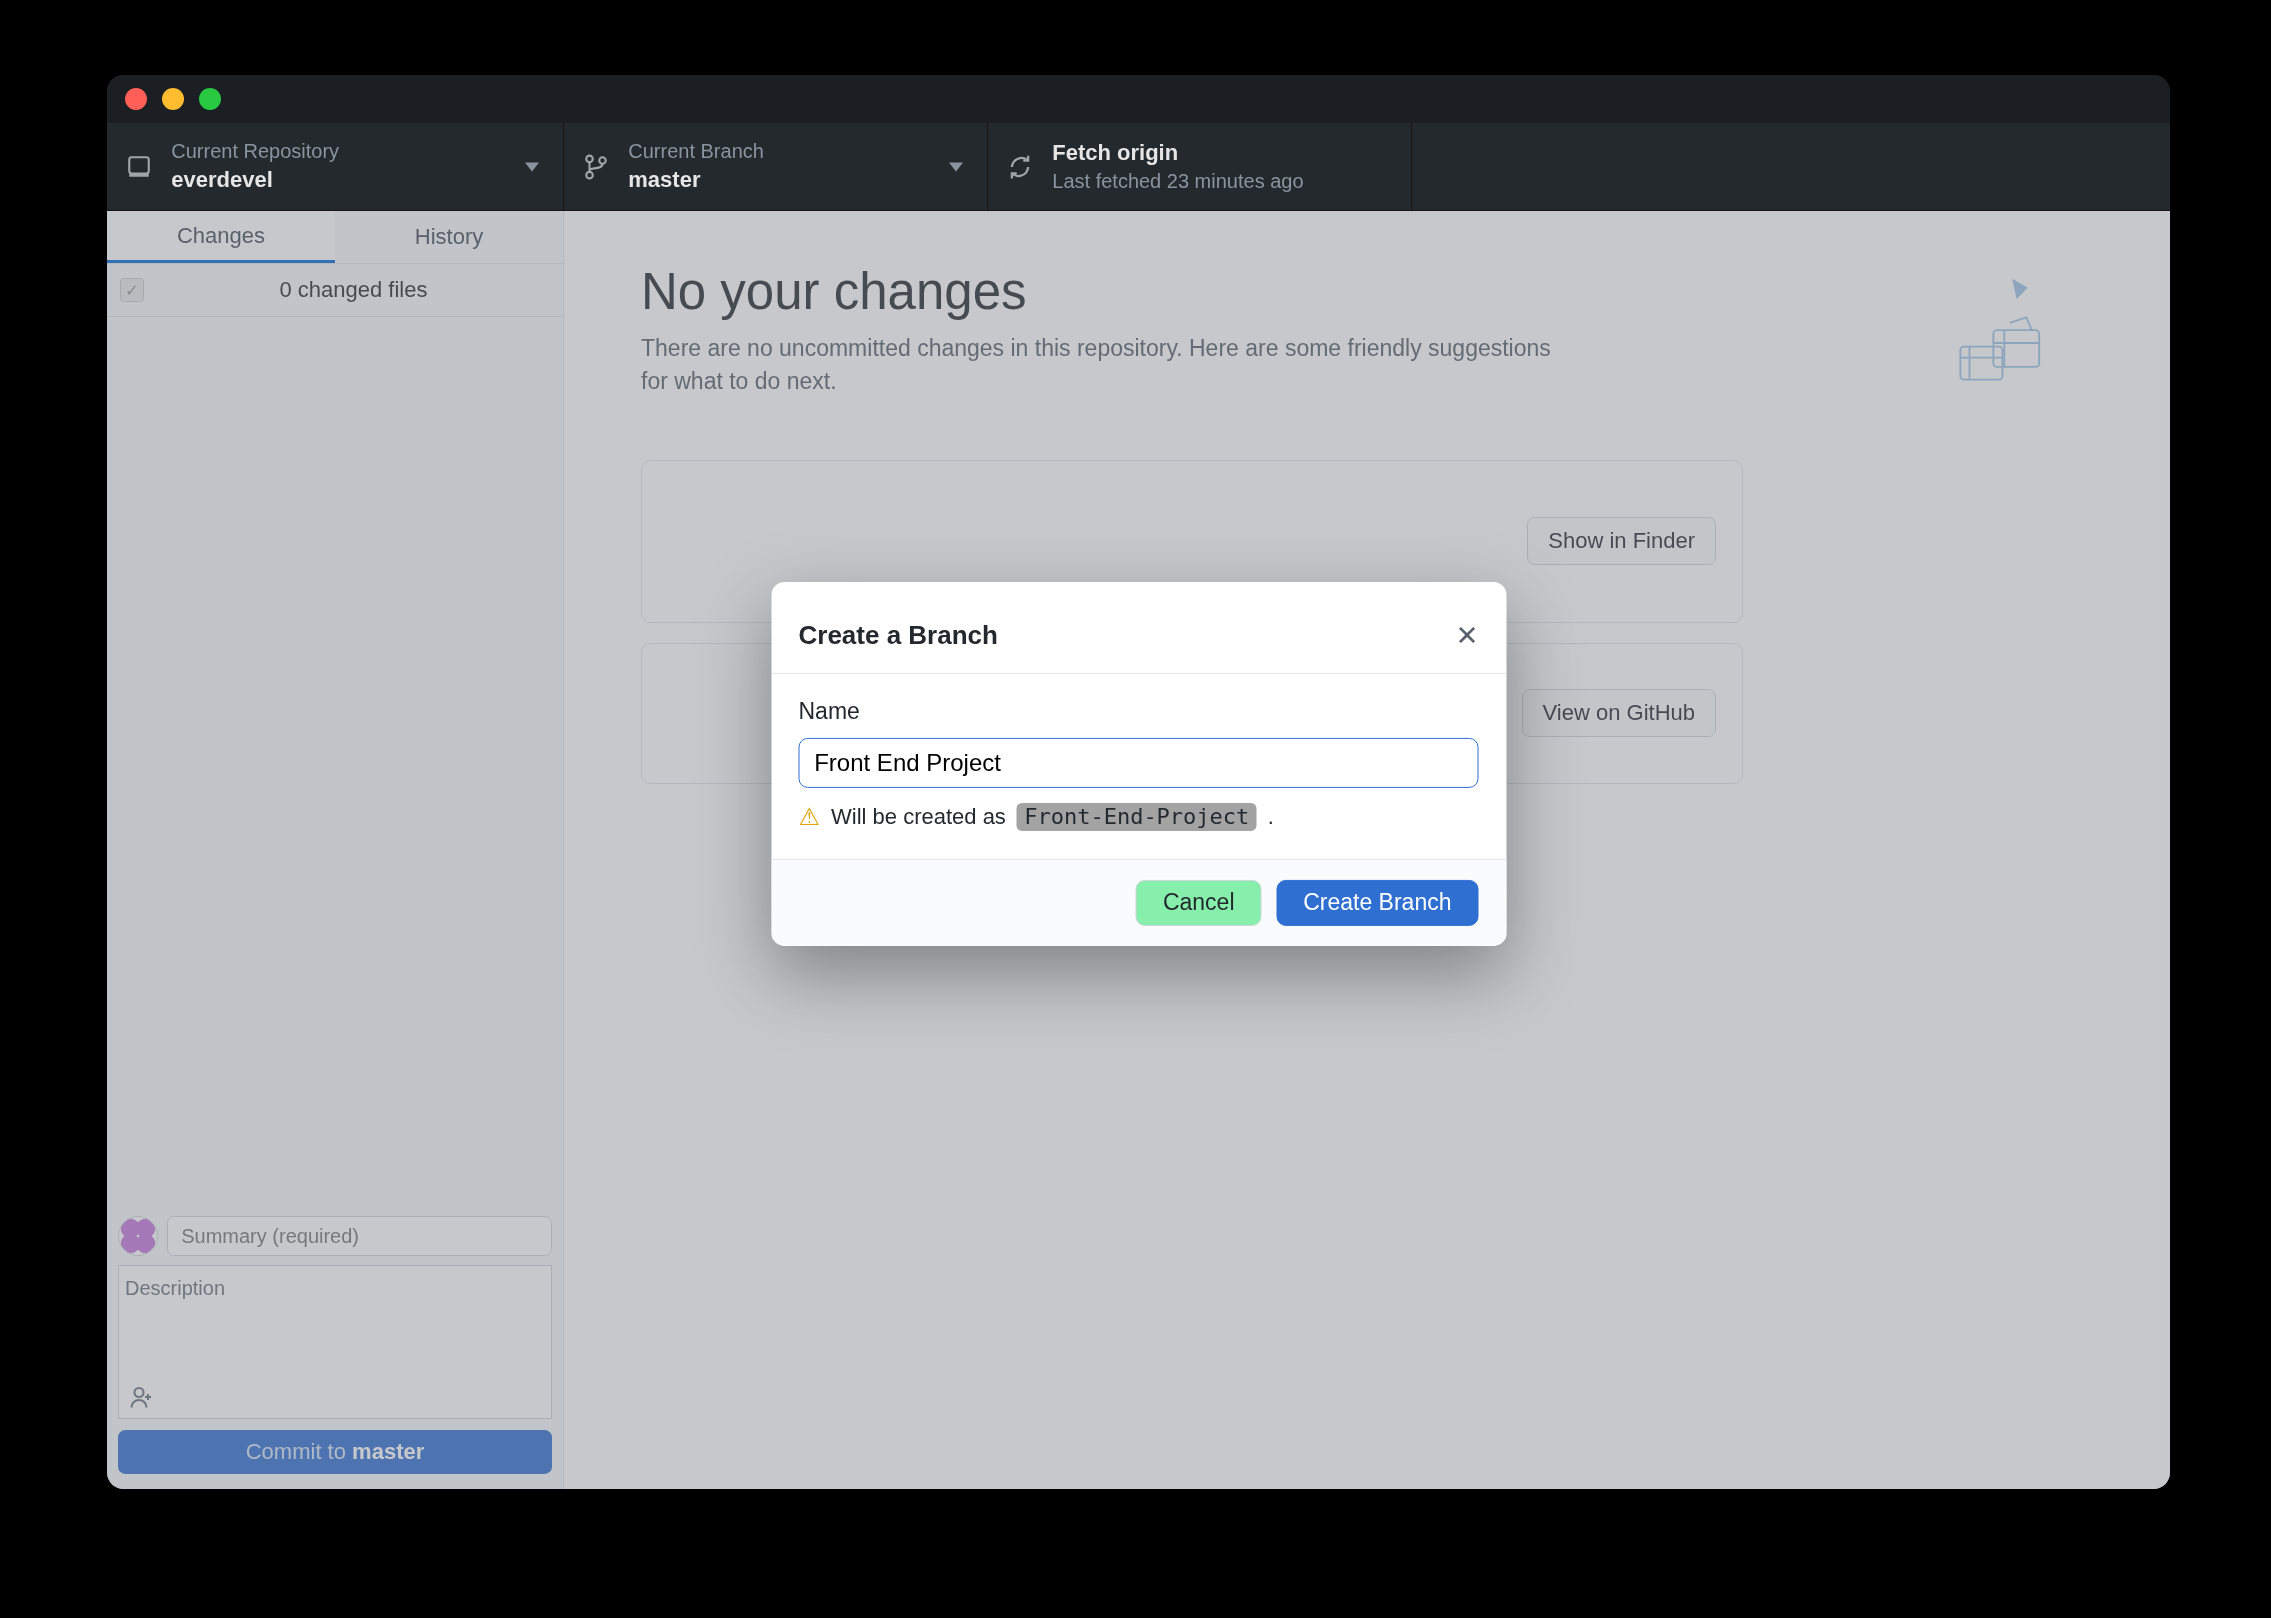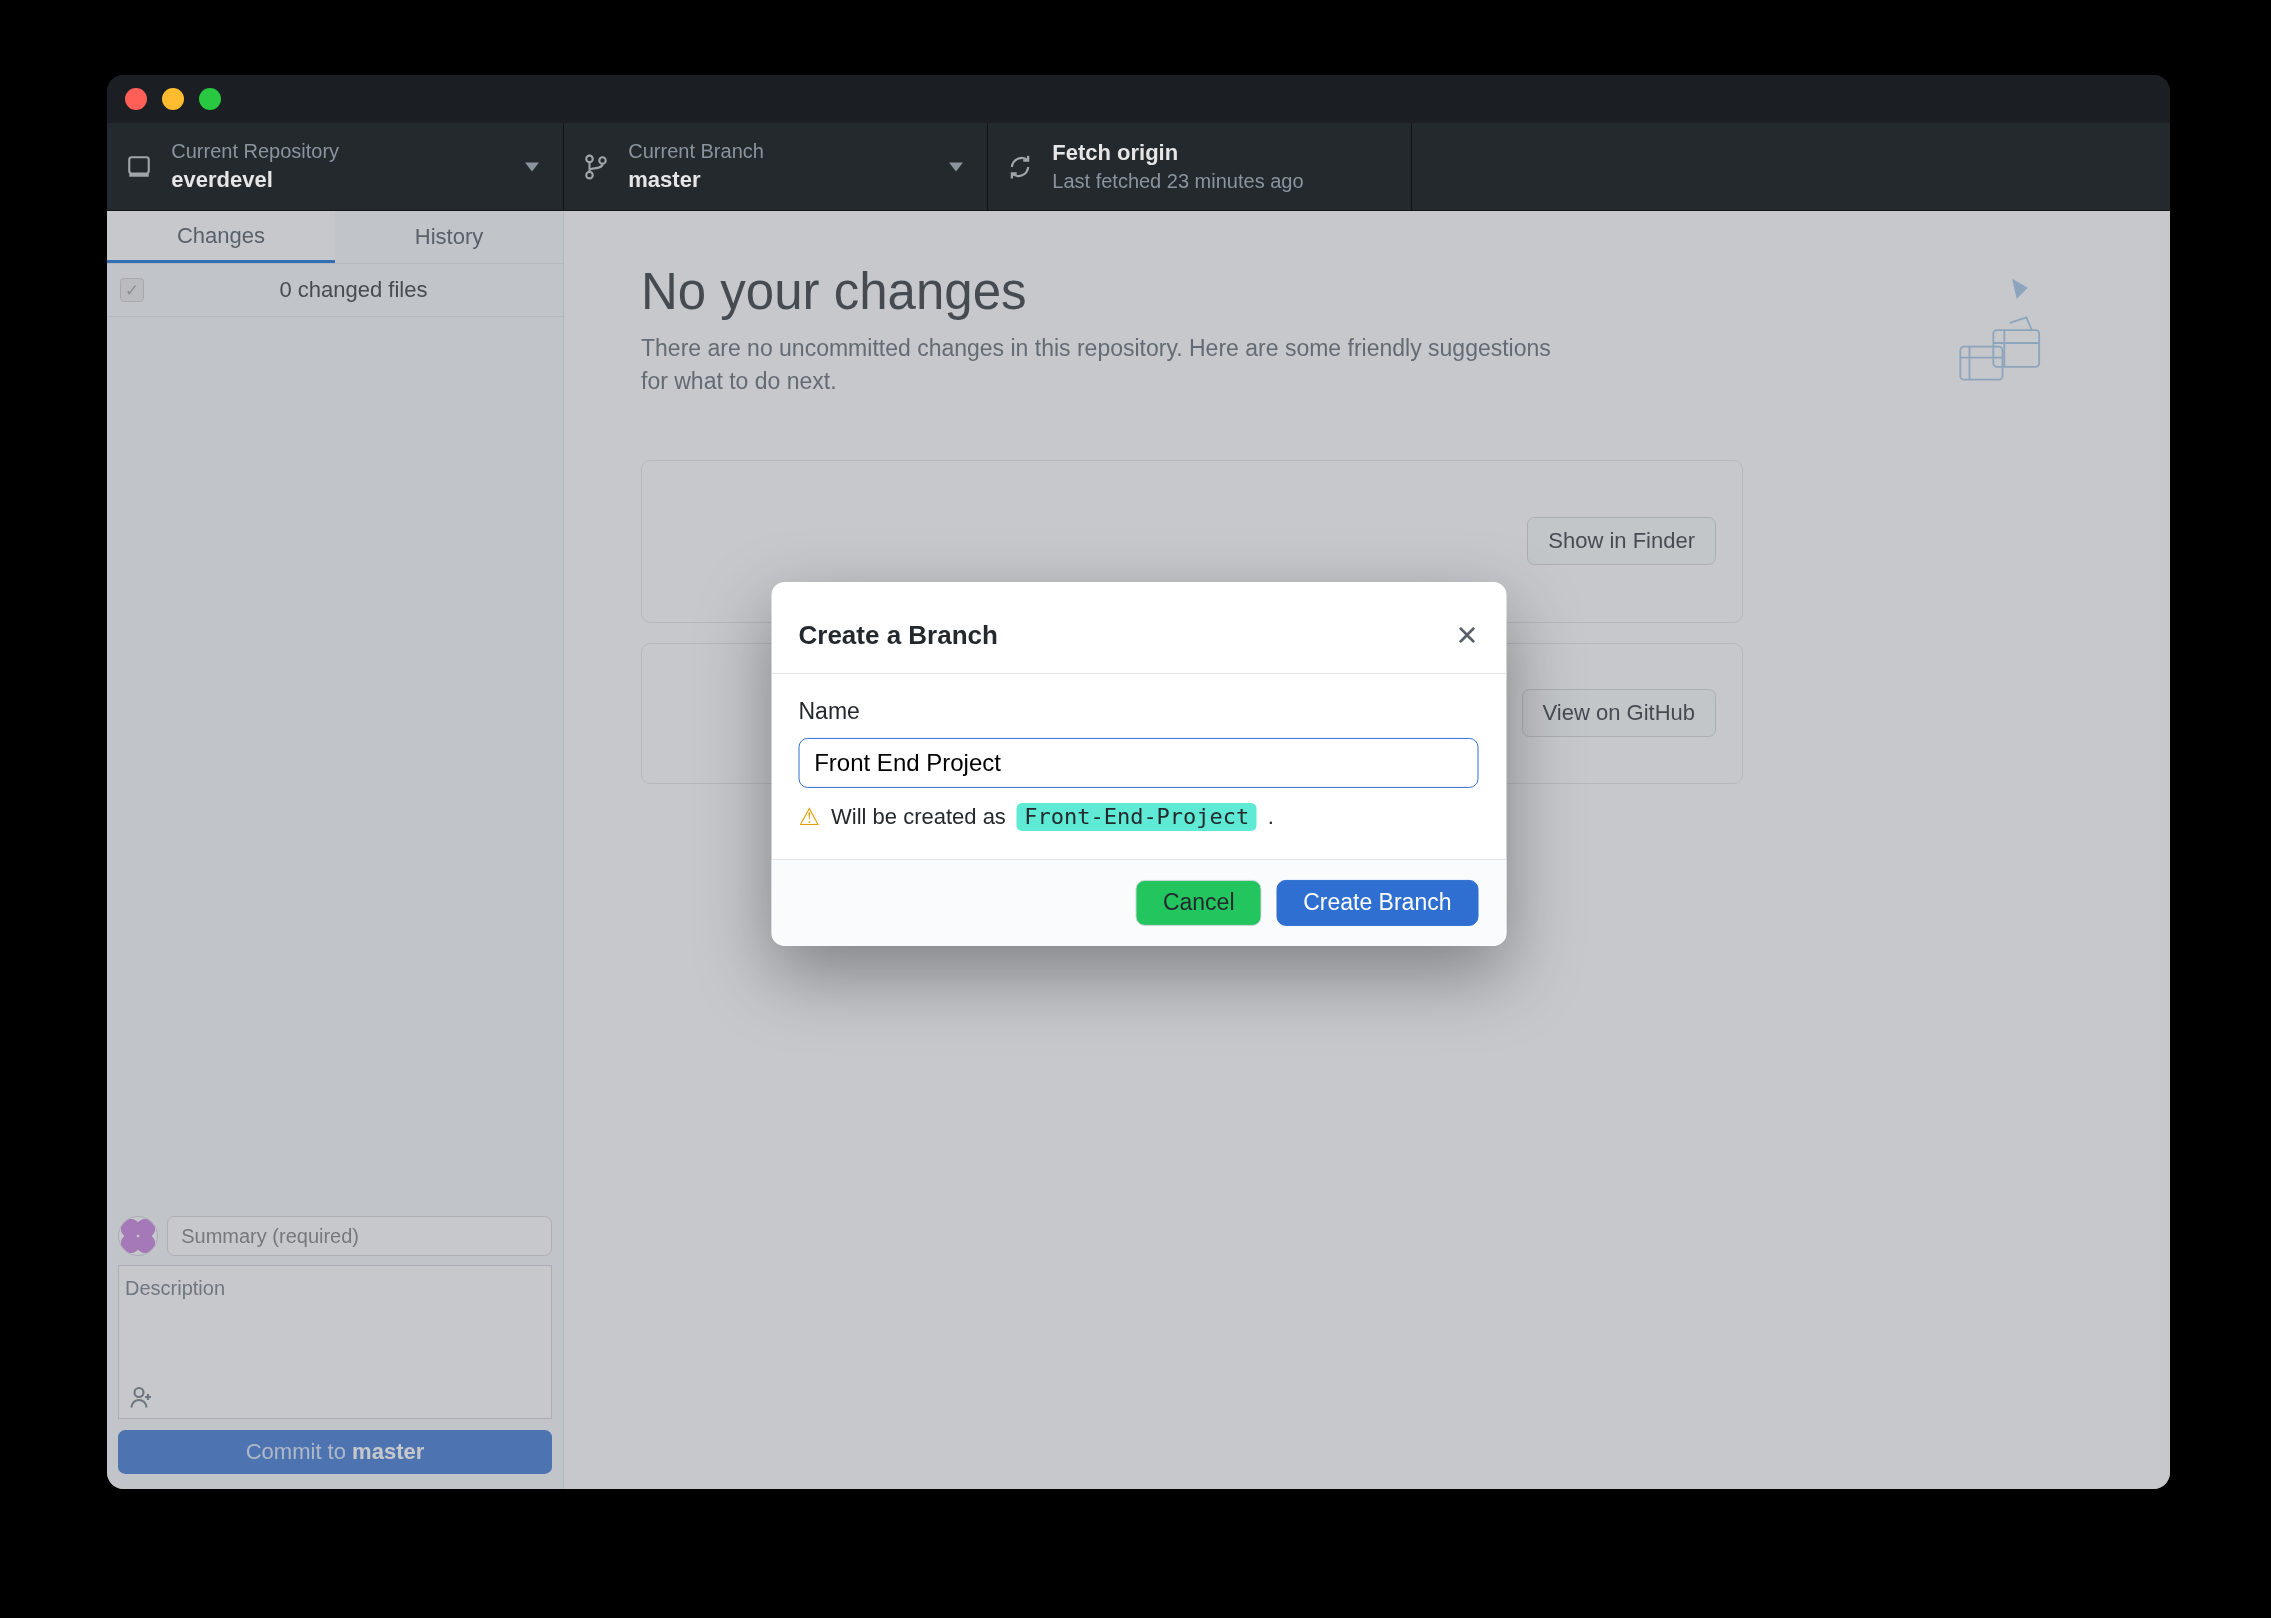--- a/index.html
+++ b/index.html
@@ -158,32 +158,32 @@
   .dlg-body { padding:24px 27.5px 27.5px; font-size:23px; color:#24292e; }
   .fld-lbl { font-size:23px; margin-bottom:13px; display:block; }
   .fld-inp {
     width:100%; height:50px; border:1.8px solid #2f6fd1; border-radius:9.2px;
     padding:0 14.7px; font-size:24px; outline:none; background:#fff;
   }
   .hint-row { display:flex; align-items:center; gap:11px; margin-top:14.7px; font-size:22px; color:#24292e; flex-wrap:wrap; }
   .warn-ico { color:#e3a008; font-size:24px; }
   code.mono {
     font-family: ui-monospace, SFMono-Regular, Menlo, monospace;
-    background:#5eead4; padding:1.8px 7.3px; border-radius:5.5px; font-size:22px;
+    background:#a3a3a3; padding:1.8px 7.3px; border-radius:5.5px; font-size:22px;
   }
   .desc-p { margin-top:20px; font-size:23px; line-height:1.55; color:#24292e; }
   .desc-p a { color:#0366d6; text-decoration:none; }
   .dlg-foot {
     padding:20px 27.5px; border-top:0.9px solid #e1e4e8; display:flex; justify-content:flex-end; gap:14.7px;
     background:#fafbfc;
   }
   .btn {
     height:46px; padding:0 26px; border-radius:9.2px; font-size:23px; cursor:pointer;
   }
-  .btn.secondary { background:#22c55e; border:0.9px solid #d1d5da; color:#24292e; }
+  .btn.secondary { background:#86efac; border:0.9px solid #d1d5da; color:#24292e; }
   .btn.primary { background:#2f6fd1; border:0.9px solid #2f6fd1; color:#fff; font-weight:500; }
 
   svg { display:block; }
 </style>
 </head>
 <body>
 
 <div class="stage" style="transform: scale(1); left: 0px; top: 2px; position: absolute;">
   <div class="window">
 

